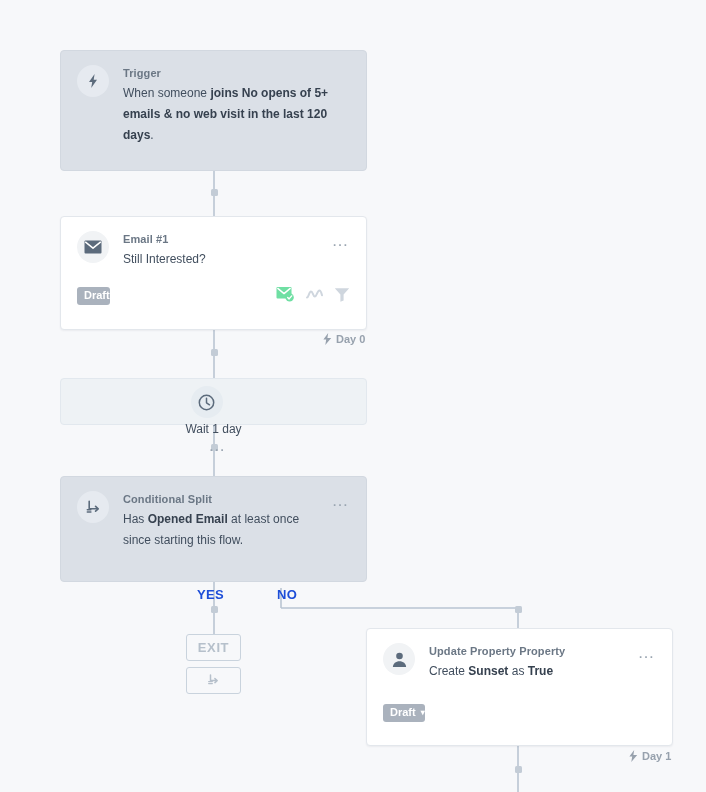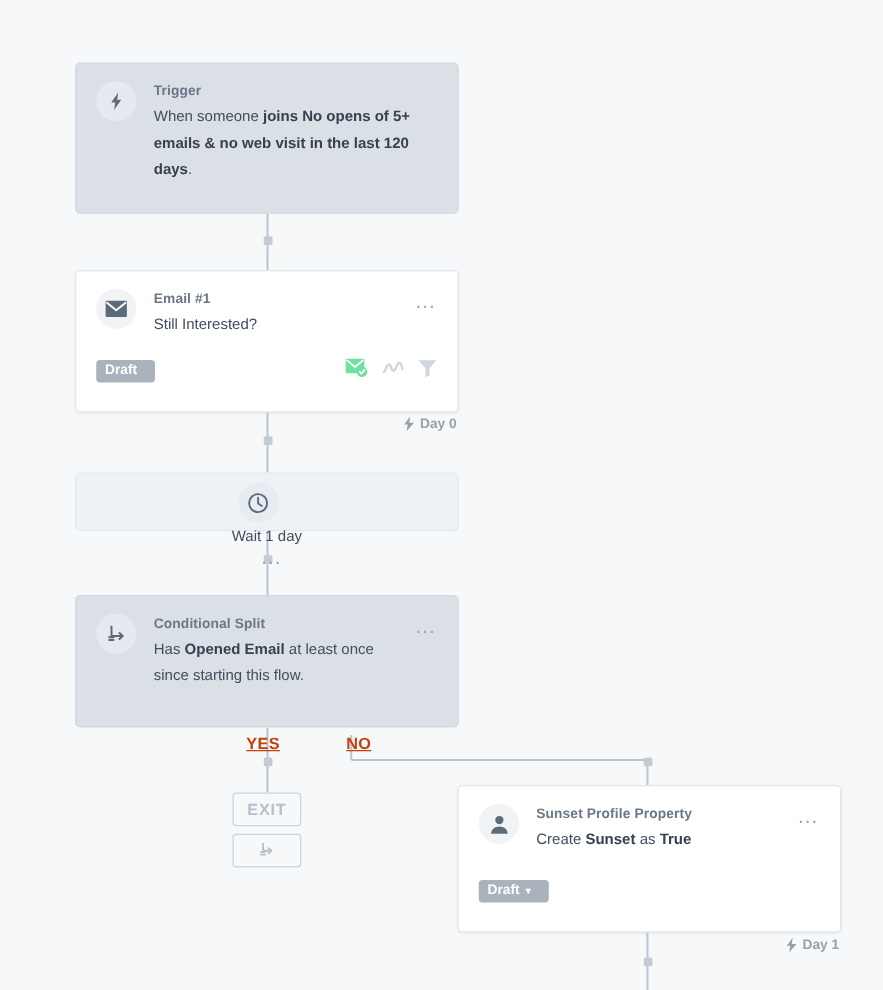--- a/index.html
+++ b/index.html
@@ -92,21 +92,21 @@
     display: flex;
     align-items: center;
     margin-top: 16px;
   }
   .badge {
     background: #aab2bd;
     color: #ffffff;
     font-size: 11px;
     font-weight: bold;
     border-radius: 3px;
-    padding: 3px 14px 4px 7px;
+    padding: 3px 0 4px 7px;
     line-height: 11px;
     display: inline-flex;
     align-items: center;
     cursor: pointer;
   }
   .badge .caret {
     margin-left: 5px;
     font-size: 8px;
     line-height: 8px;
     position: relative;
@@ -131,23 +131,22 @@
     gap: 4px;
     white-space: nowrap;
   }
   .day svg { display: block; }
 
   
   .branch-label {
     position: absolute;
     font-size: 13px;
     font-weight: bold;
-    color: #c2410c;
+    color: #1d4ed8;
     letter-spacing: .3px;
-    text-decoration: underline;
   }
 
   
   .ghost-btn {
     position: absolute;
     background: #f7f8fa;
     border: 1px solid #c9d3dd;
     border-radius: 3px;
     display: flex;
     align-items: center;
@@ -303,21 +302,21 @@
 
   <div class="card white" style="left:366px; top:592px; width:307px; height:118px;">
     <div class="card-row">
       <div class="avatar">
         <svg width="17" height="17" viewBox="0 0 17 17" aria-hidden="true">
           <circle cx="8.5" cy="5" r="3.3" fill="#5c6b7c"></circle>
           <path d="M1.9 16c0-3.6 3-5.8 6.6-5.8s6.6 2.2 6.6 5.8z" fill="#5c6b7c"></path>
         </svg>
       </div>
       <div class="card-body">
-        <div class="kicker">Sunset Profile Property</div>
+        <div class="kicker">Update Property Property</div>
         <div class="headline"><span>Create </span><b>Sunset</b><span> as </span><b>True</b></div>
       </div>
       <div class="dots">…</div>
     </div>
     <div class="card-foot" style="margin-top:22px;">
       <span class="badge">
           <span>Draft</span>
           <span class="caret">▾</span>
         </span>
     </div>

